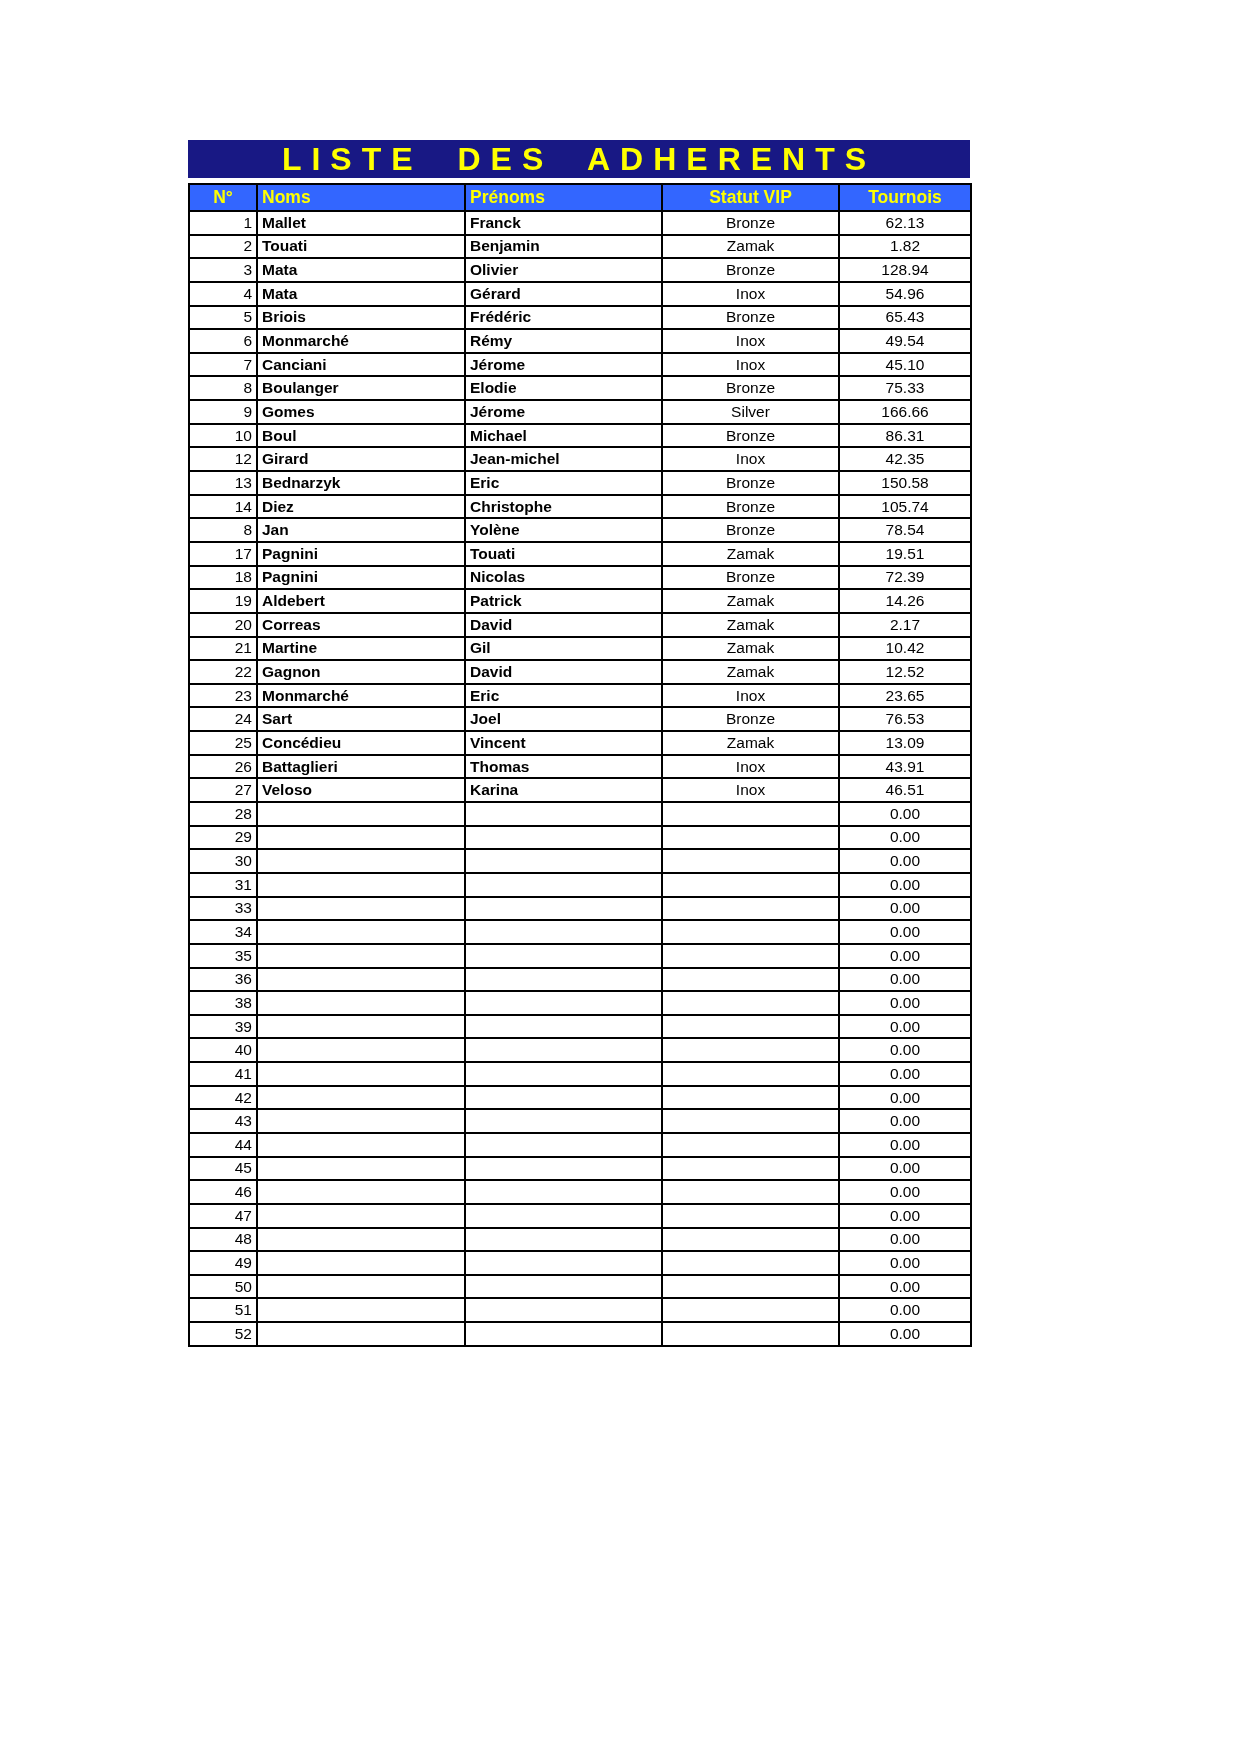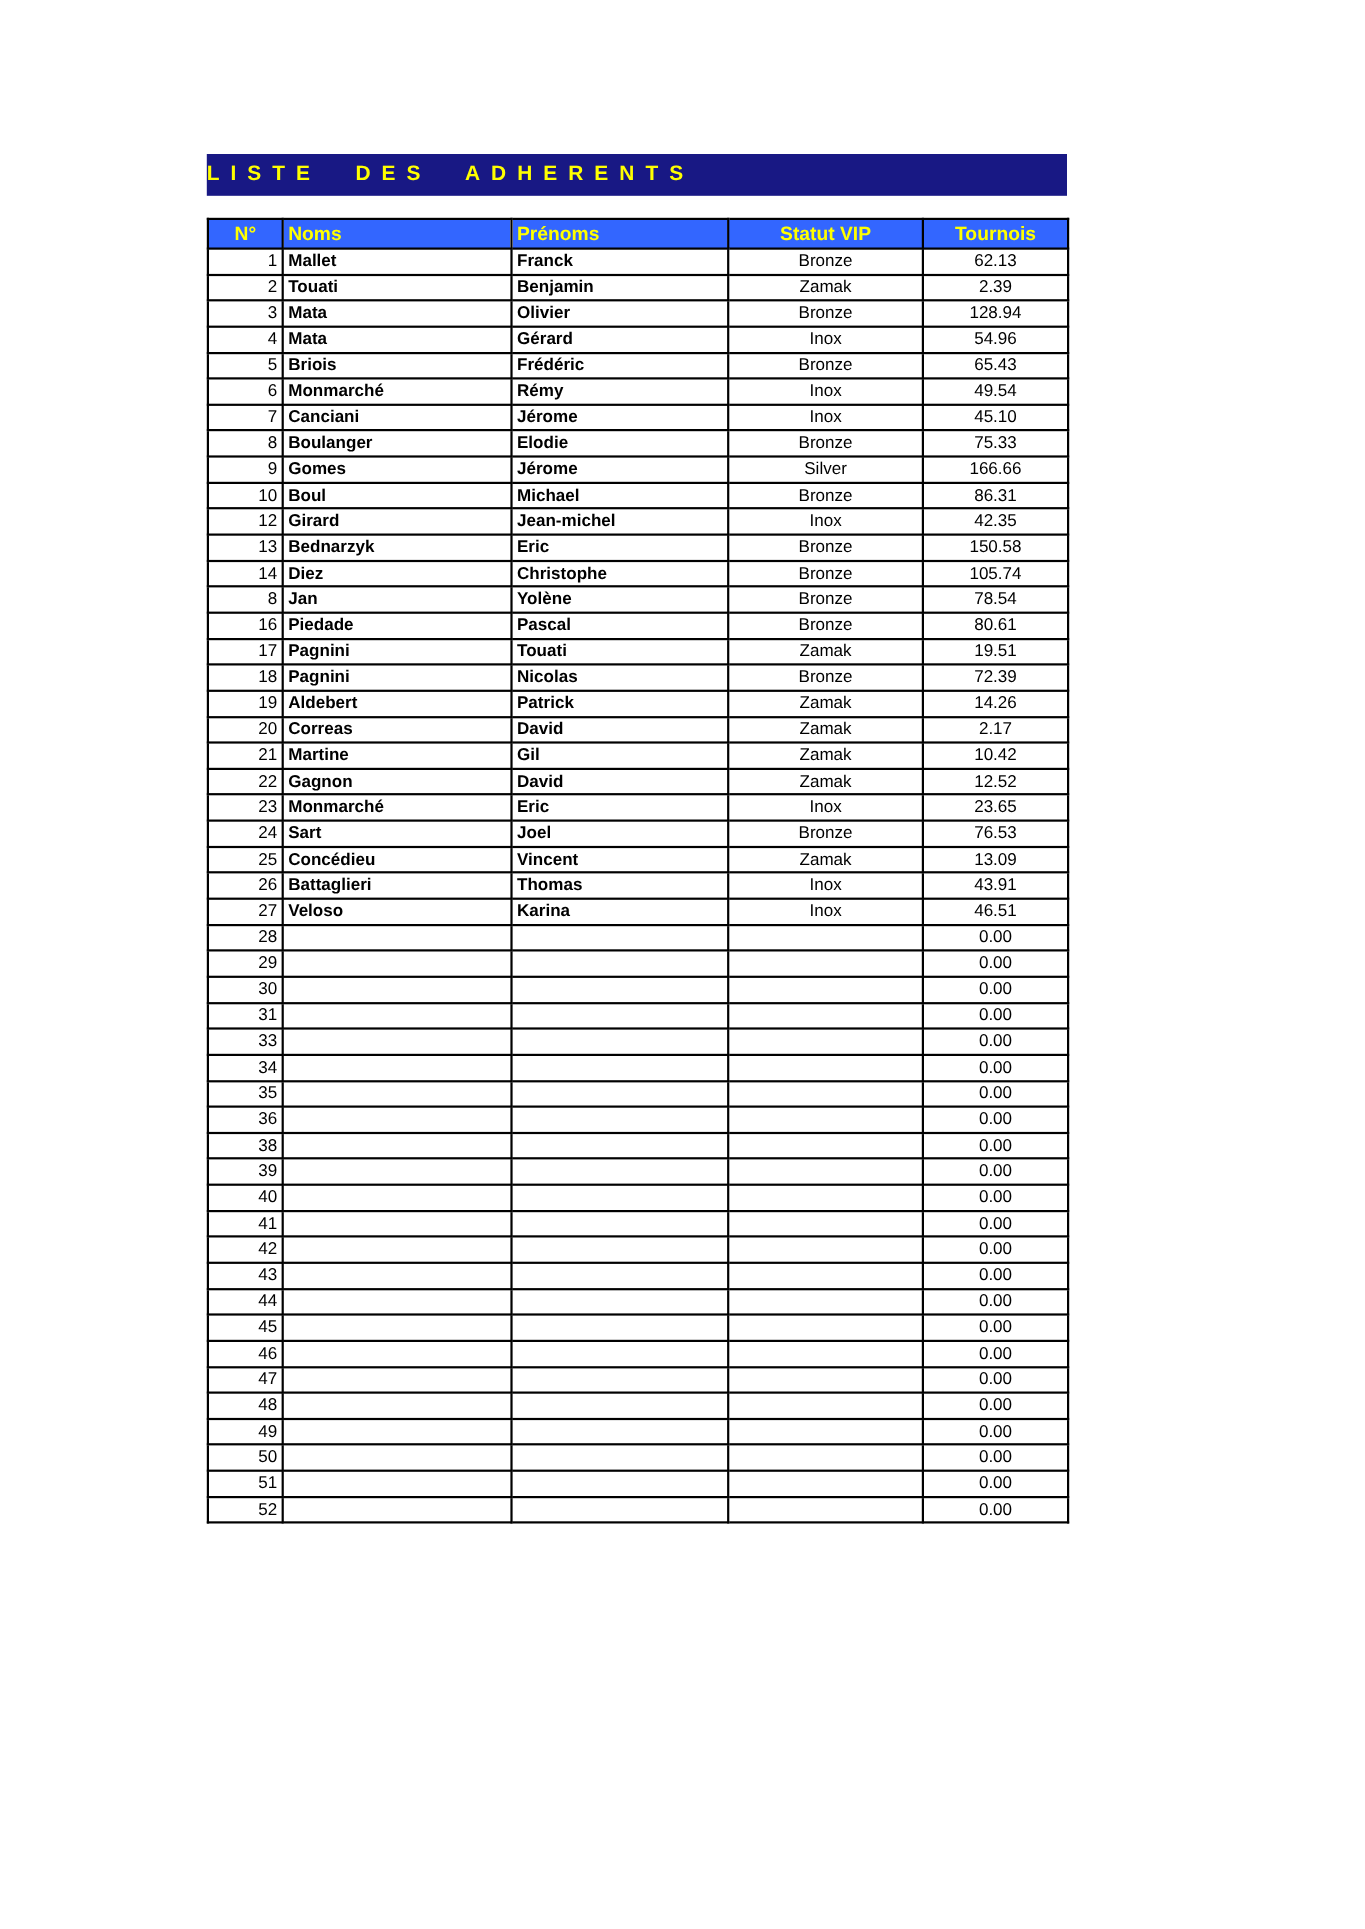--- a/index.html
+++ b/index.html
@@ -18,24 +18,24 @@
     background:var(--page_bg);
     position:relative;
     font-family:"Liberation Sans","DejaVu Sans",sans-serif;
     color:var(--cell_text);
   }
   .sheet{position:absolute;left:188px;top:140px;width:782px;}
   .title-bar{
     background:var(--title_bg);
     color:var(--title_text);
     height:38px;line-height:38px;
-    text-align:left;
-    font-weight:bold;font-size:19px;
+    text-align:center;
+    font-weight:bold;font-size:32px;
     letter-spacing:10px;word-spacing:16px;
-    margin-bottom:20px;
+    margin-bottom:5px;
     white-space:nowrap;overflow:hidden;
   }
   table.adherents{
     border-collapse:collapse;
     table-layout:fixed;
     width:782px;
   }
   table.adherents th,
   table.adherents td{
     border:2px solid var(--border);
@@ -86,21 +86,21 @@
     <td class="al-l cell-nom">Mallet</td>
     <td class="al-l cell-prenom">Franck</td>
     <td class="al-c cell-statut">Bronze</td>
     <td class="al-c cell-tournois">62.13</td>
   </tr>
         <tr>
     <td class="al-r cell-numero">2</td>
     <td class="al-l cell-nom">Touati</td>
     <td class="al-l cell-prenom">Benjamin</td>
     <td class="al-c cell-statut">Zamak</td>
-    <td class="al-c cell-tournois">2.39</td>
+    <td class="al-c cell-tournois">1.82</td>
   </tr>
         <tr>
     <td class="al-r cell-numero">3</td>
     <td class="al-l cell-nom">Mata</td>
     <td class="al-l cell-prenom">Olivier</td>
     <td class="al-c cell-statut">Bronze</td>
     <td class="al-c cell-tournois">128.94</td>
   </tr>
         <tr>
     <td class="al-r cell-numero">4</td>
@@ -173,27 +173,20 @@
     <td class="al-c cell-tournois">105.74</td>
   </tr>
         <tr>
     <td class="al-r cell-numero">8</td>
     <td class="al-l cell-nom">Jan</td>
     <td class="al-l cell-prenom">Yolène</td>
     <td class="al-c cell-statut">Bronze</td>
     <td class="al-c cell-tournois">78.54</td>
   </tr>
         <tr>
-    <td class="al-r cell-numero">16</td>
-    <td class="al-l cell-nom">Piedade</td>
-    <td class="al-l cell-prenom">Pascal</td>
-    <td class="al-c cell-statut">Bronze</td>
-    <td class="al-c cell-tournois">80.61</td>
-  </tr>
-        <tr>
     <td class="al-r cell-numero">17</td>
     <td class="al-l cell-nom">Pagnini</td>
     <td class="al-l cell-prenom">Touati</td>
     <td class="al-c cell-statut">Zamak</td>
     <td class="al-c cell-tournois">19.51</td>
   </tr>
         <tr>
     <td class="al-r cell-numero">18</td>
     <td class="al-l cell-nom">Pagnini</td>
     <td class="al-l cell-prenom">Nicolas</td>

